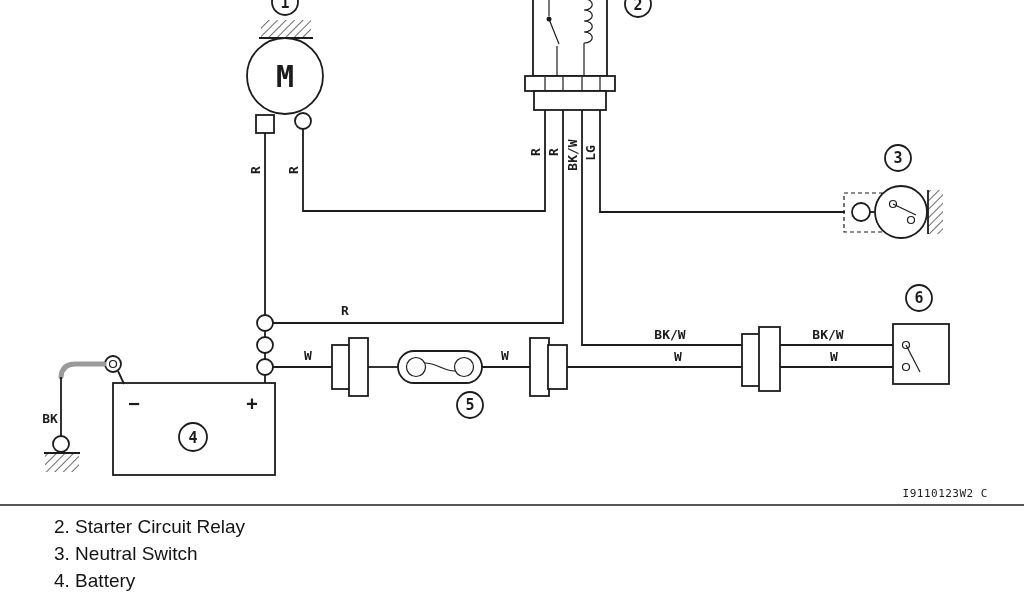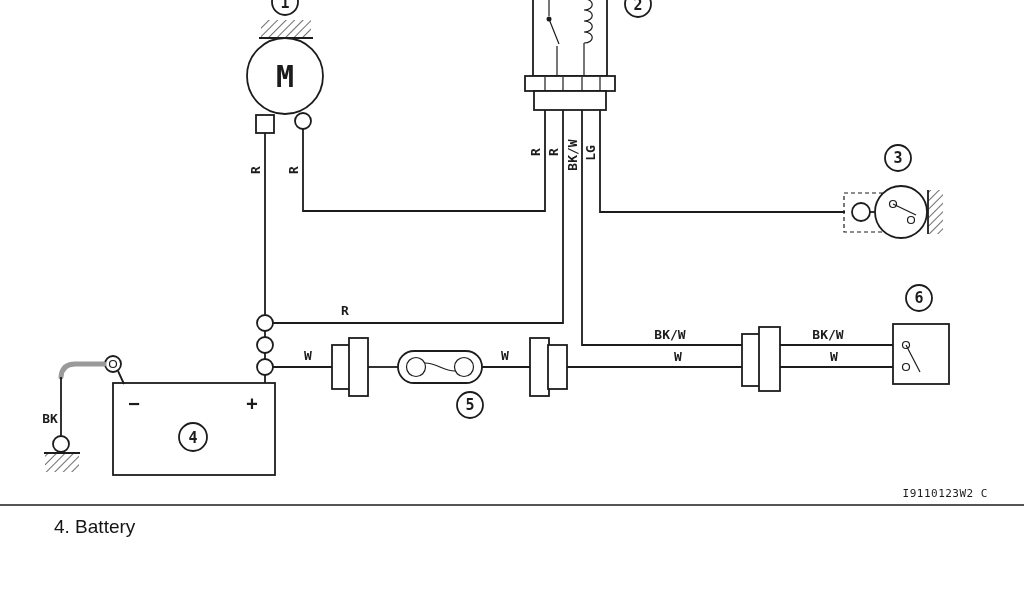--- a/index.html
+++ b/index.html
@@ -230,16 +230,18 @@
     <g>
       <circle class="d fill-w" cx="919" cy="298" r="13"></circle>
       <text class="callout-num" x="919" y="303">6</text>
     </g>
 
     <text class="part-code" x="988" y="497">I9110123W2 C</text>
     <line x1="0" y1="505" x2="1024" y2="505" stroke="#1c1c1c" stroke-width="1.5"></line>
   </svg>
 
   <div class="legend">
+    <div class="legend-item">2. Starter Circuit Relay</div>
+    <div class="legend-item">3. Neutral Switch</div>
     <div class="legend-item">4. Battery</div>
   </div>
 
 </div>
 
 </body></html>

